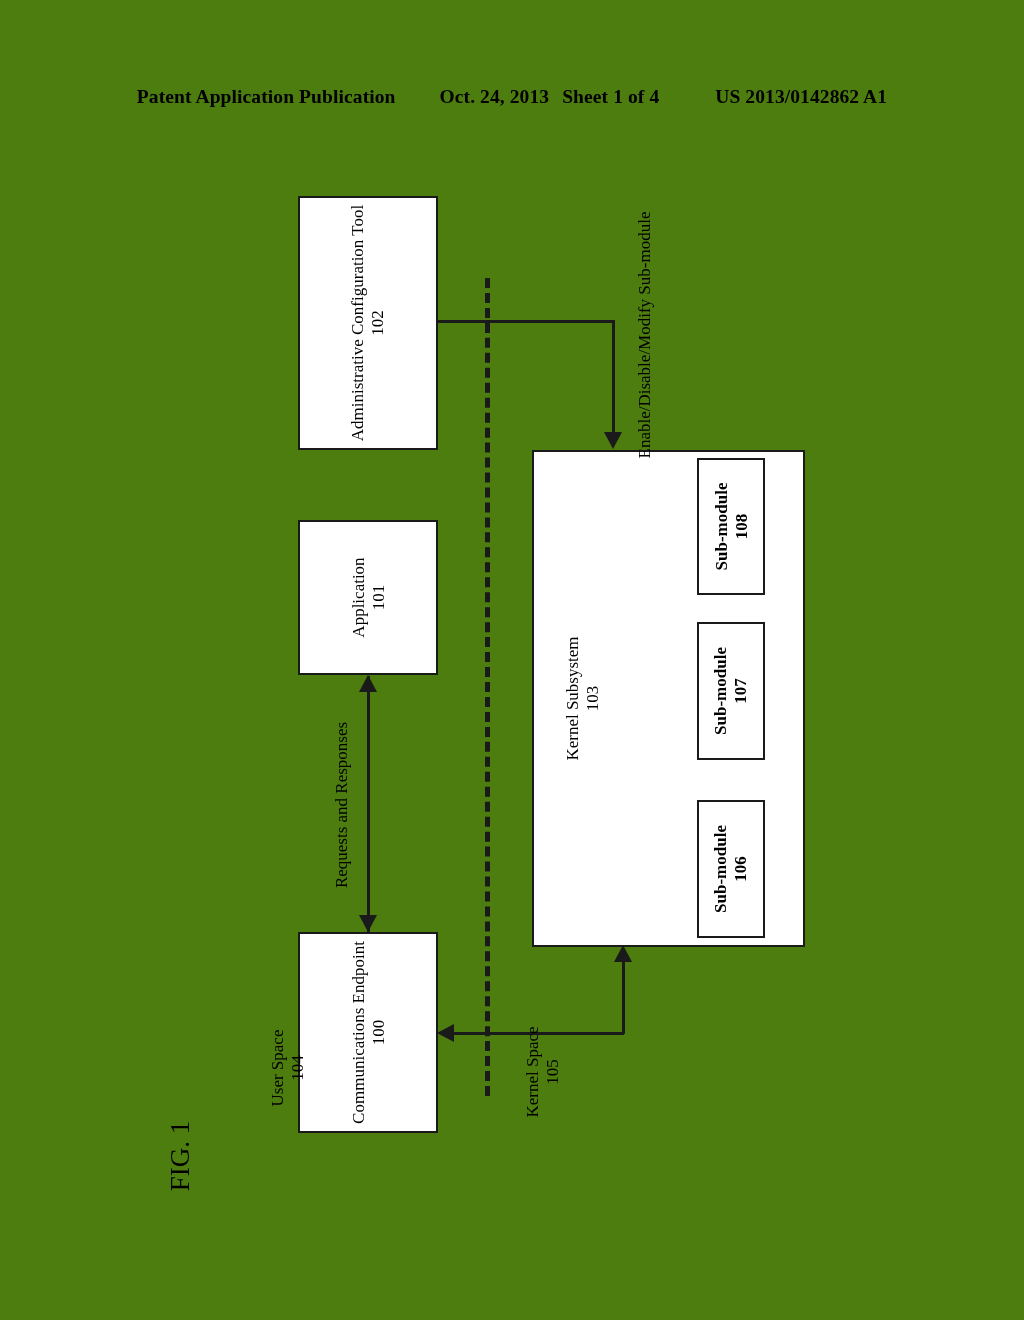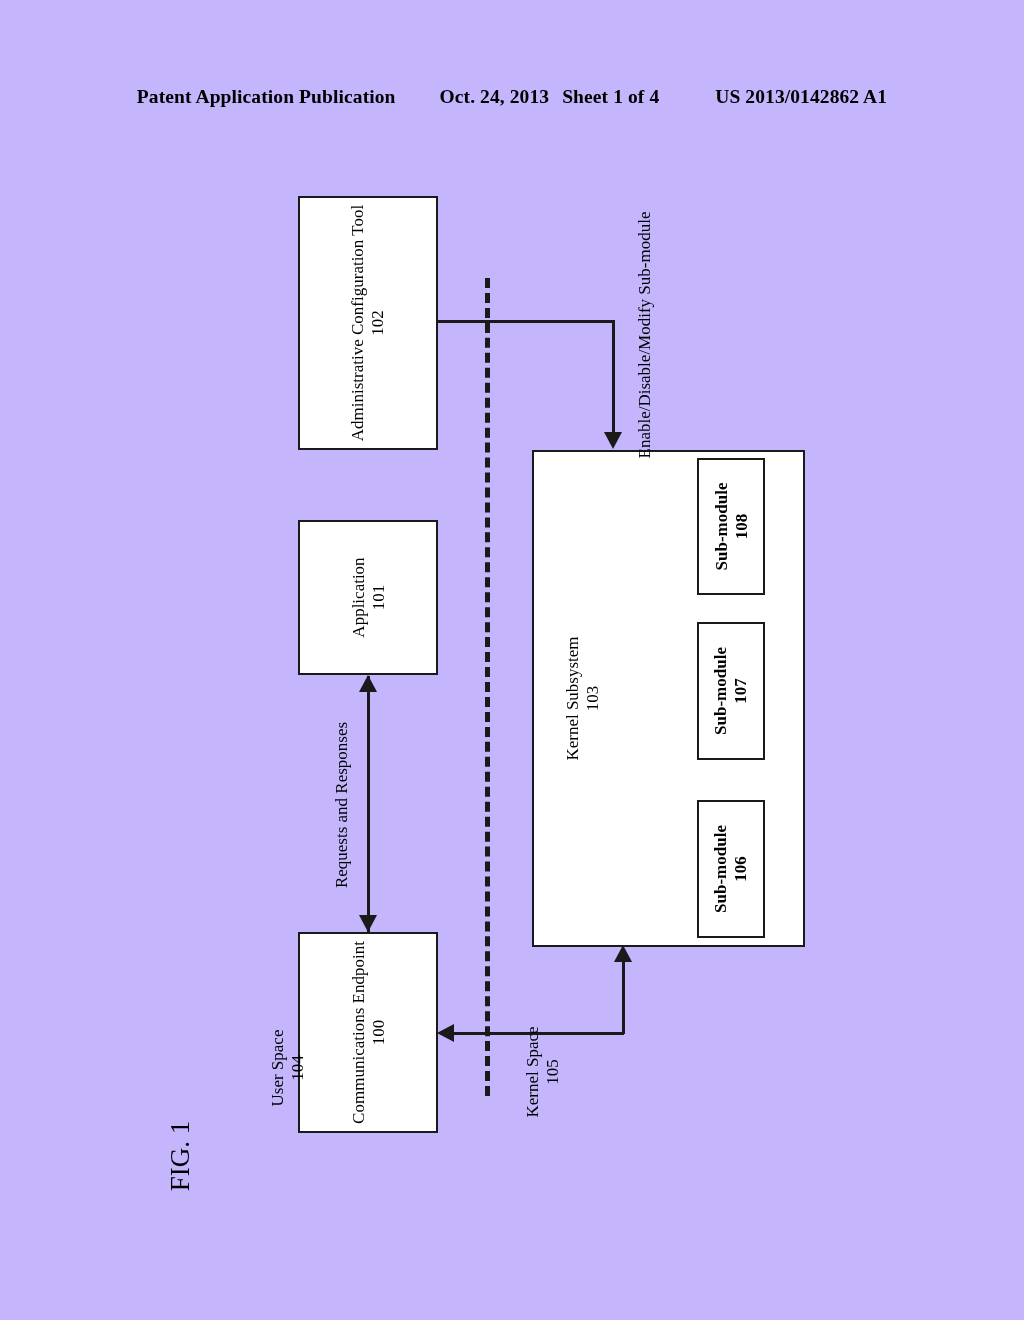--- a/index.html
+++ b/index.html
@@ -8,21 +8,21 @@
     background: #ffffff;
   }
   body {
     font-family: "Liberation Serif", "DejaVu Serif", serif;
     color: #000000;
   }
   #page {
     position: relative;
     width: 1024px;
     height: 1320px;
-    background: #c4b5fd;
+    background: #4d7c0f;
     overflow: hidden;
   }
 
   
   #header {
     position: absolute;
     left: 0;
     top: 86px;
     width: 1024px;
     height: 30px;

